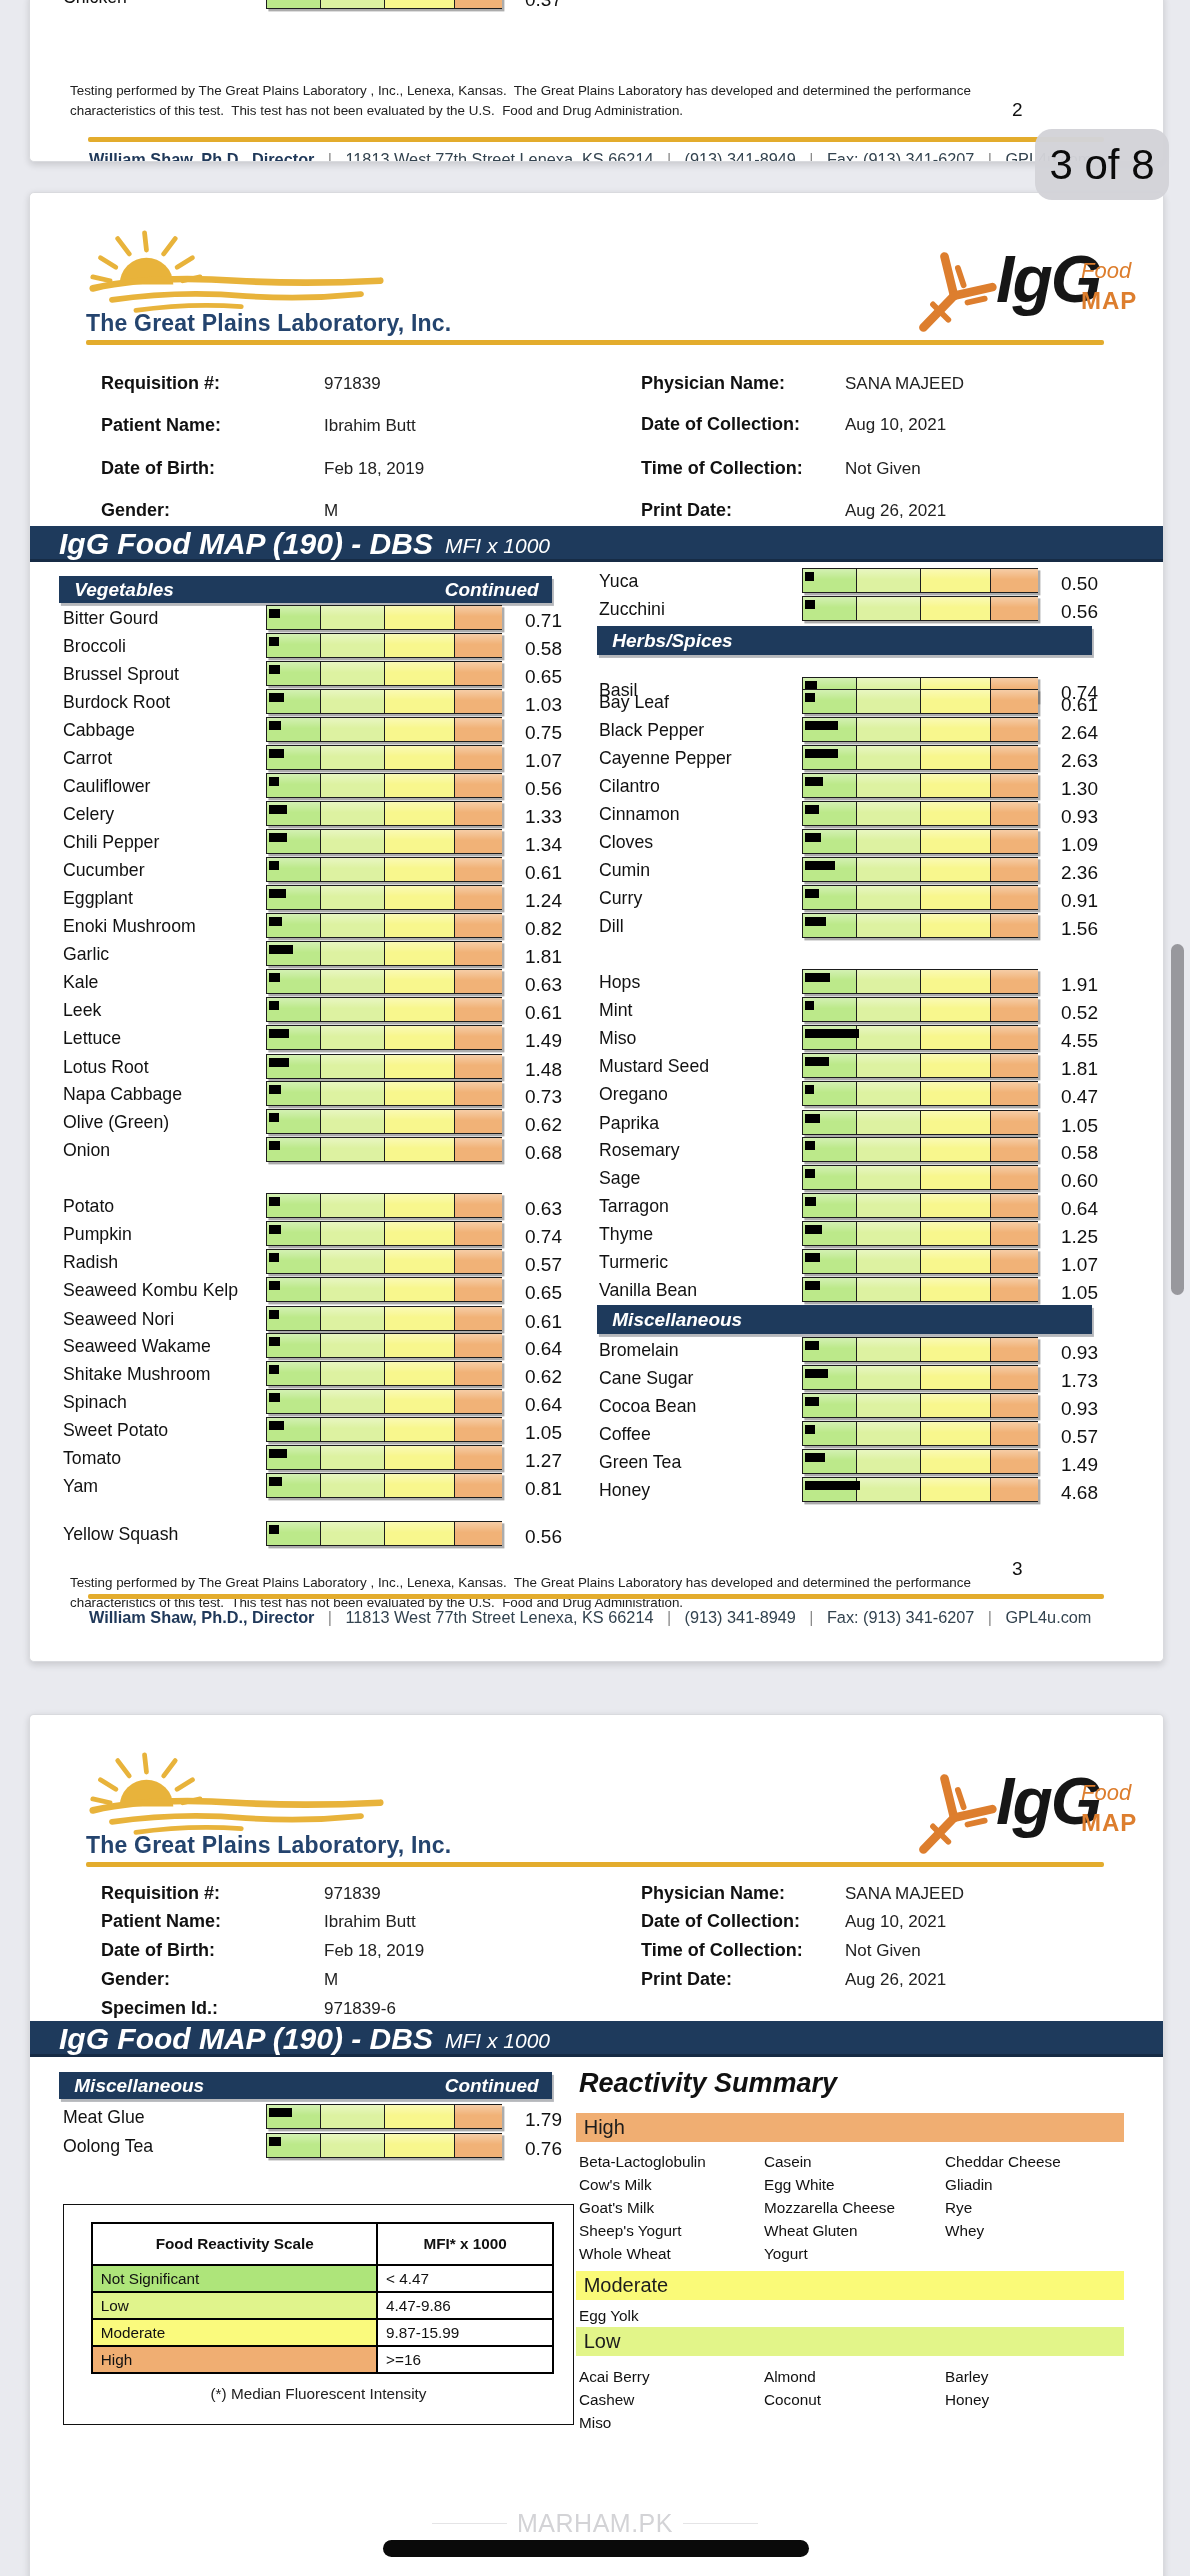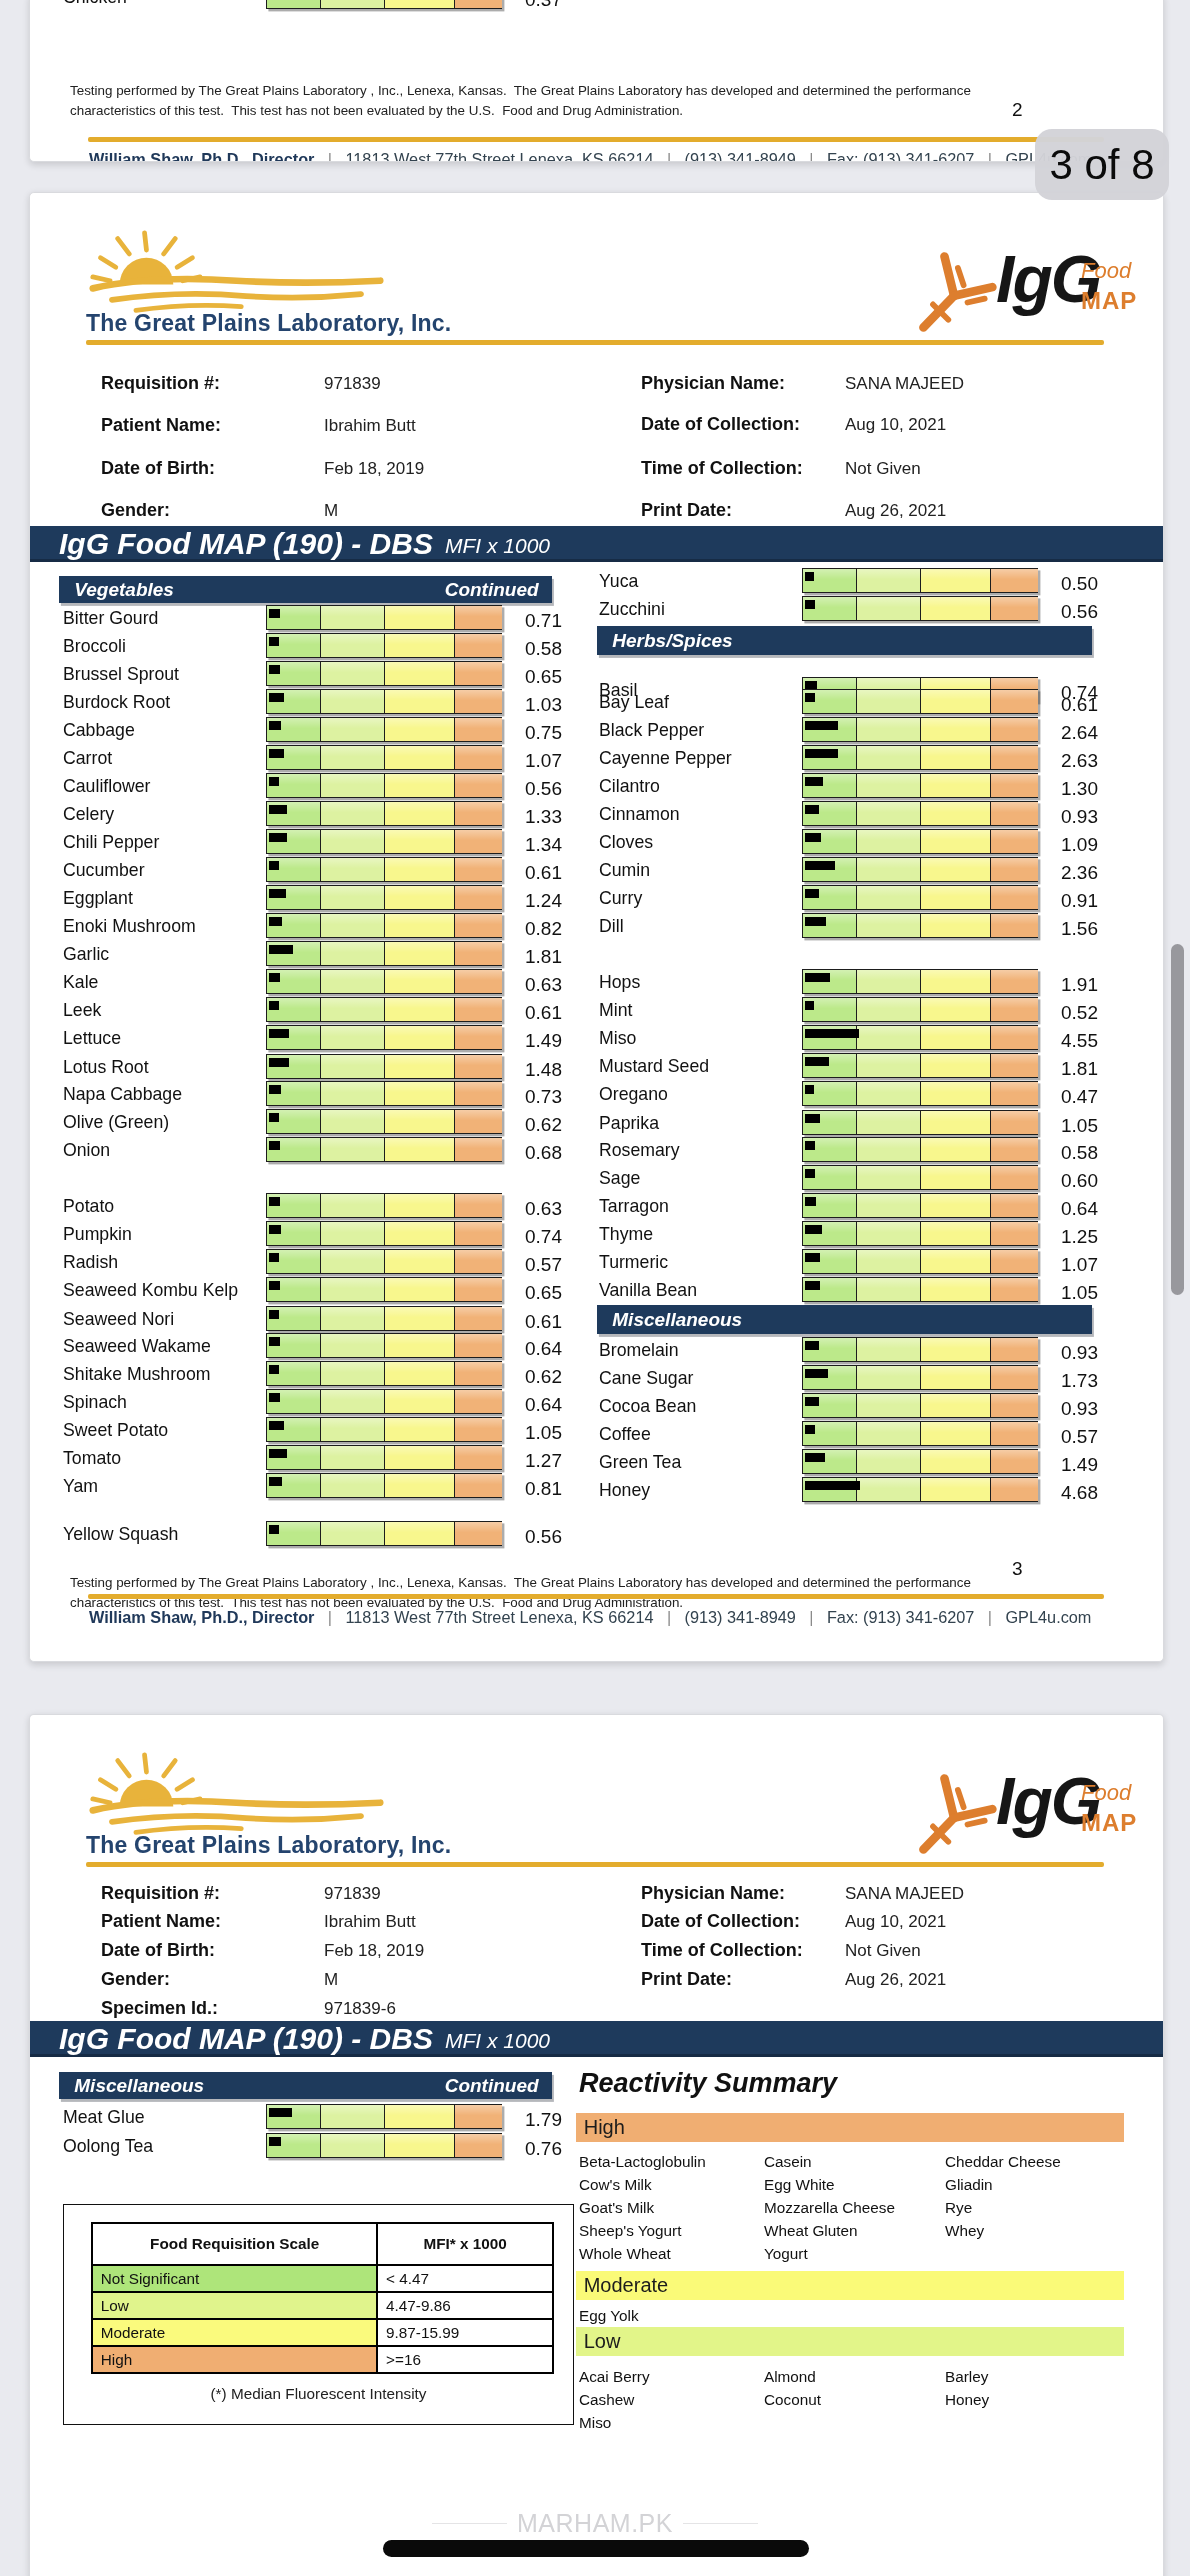--- a/index.html
+++ b/index.html
@@ -989,21 +989,21 @@
         <span class="rs-item">Cashew</span>
         <span class="rs-item">Coconut</span>
         <span class="rs-item">Honey</span>
         <span class="rs-item">Miso</span>
       </div>
 
     <div class="scale-outer">
       <table class="scale-tbl">
         <tbody id="scale-body">
           <tr>
-            <td class="hd c1">Food Requisition Scale</td>
+            <td class="hd c1">Food Reactivity Scale</td>
             <td class="hd c2">MFI* x 1000</td>
           </tr>
         <tr>
               <td class="c1" style="background: rgb(174, 229, 122);">Not Significant</td>
               <td class="c2">&lt; 4.47</td>
             </tr>
             <tr>
               <td class="c1" style="background: rgb(224, 244, 140);">Low</td>
               <td class="c2">4.47-9.86</td>
             </tr>

